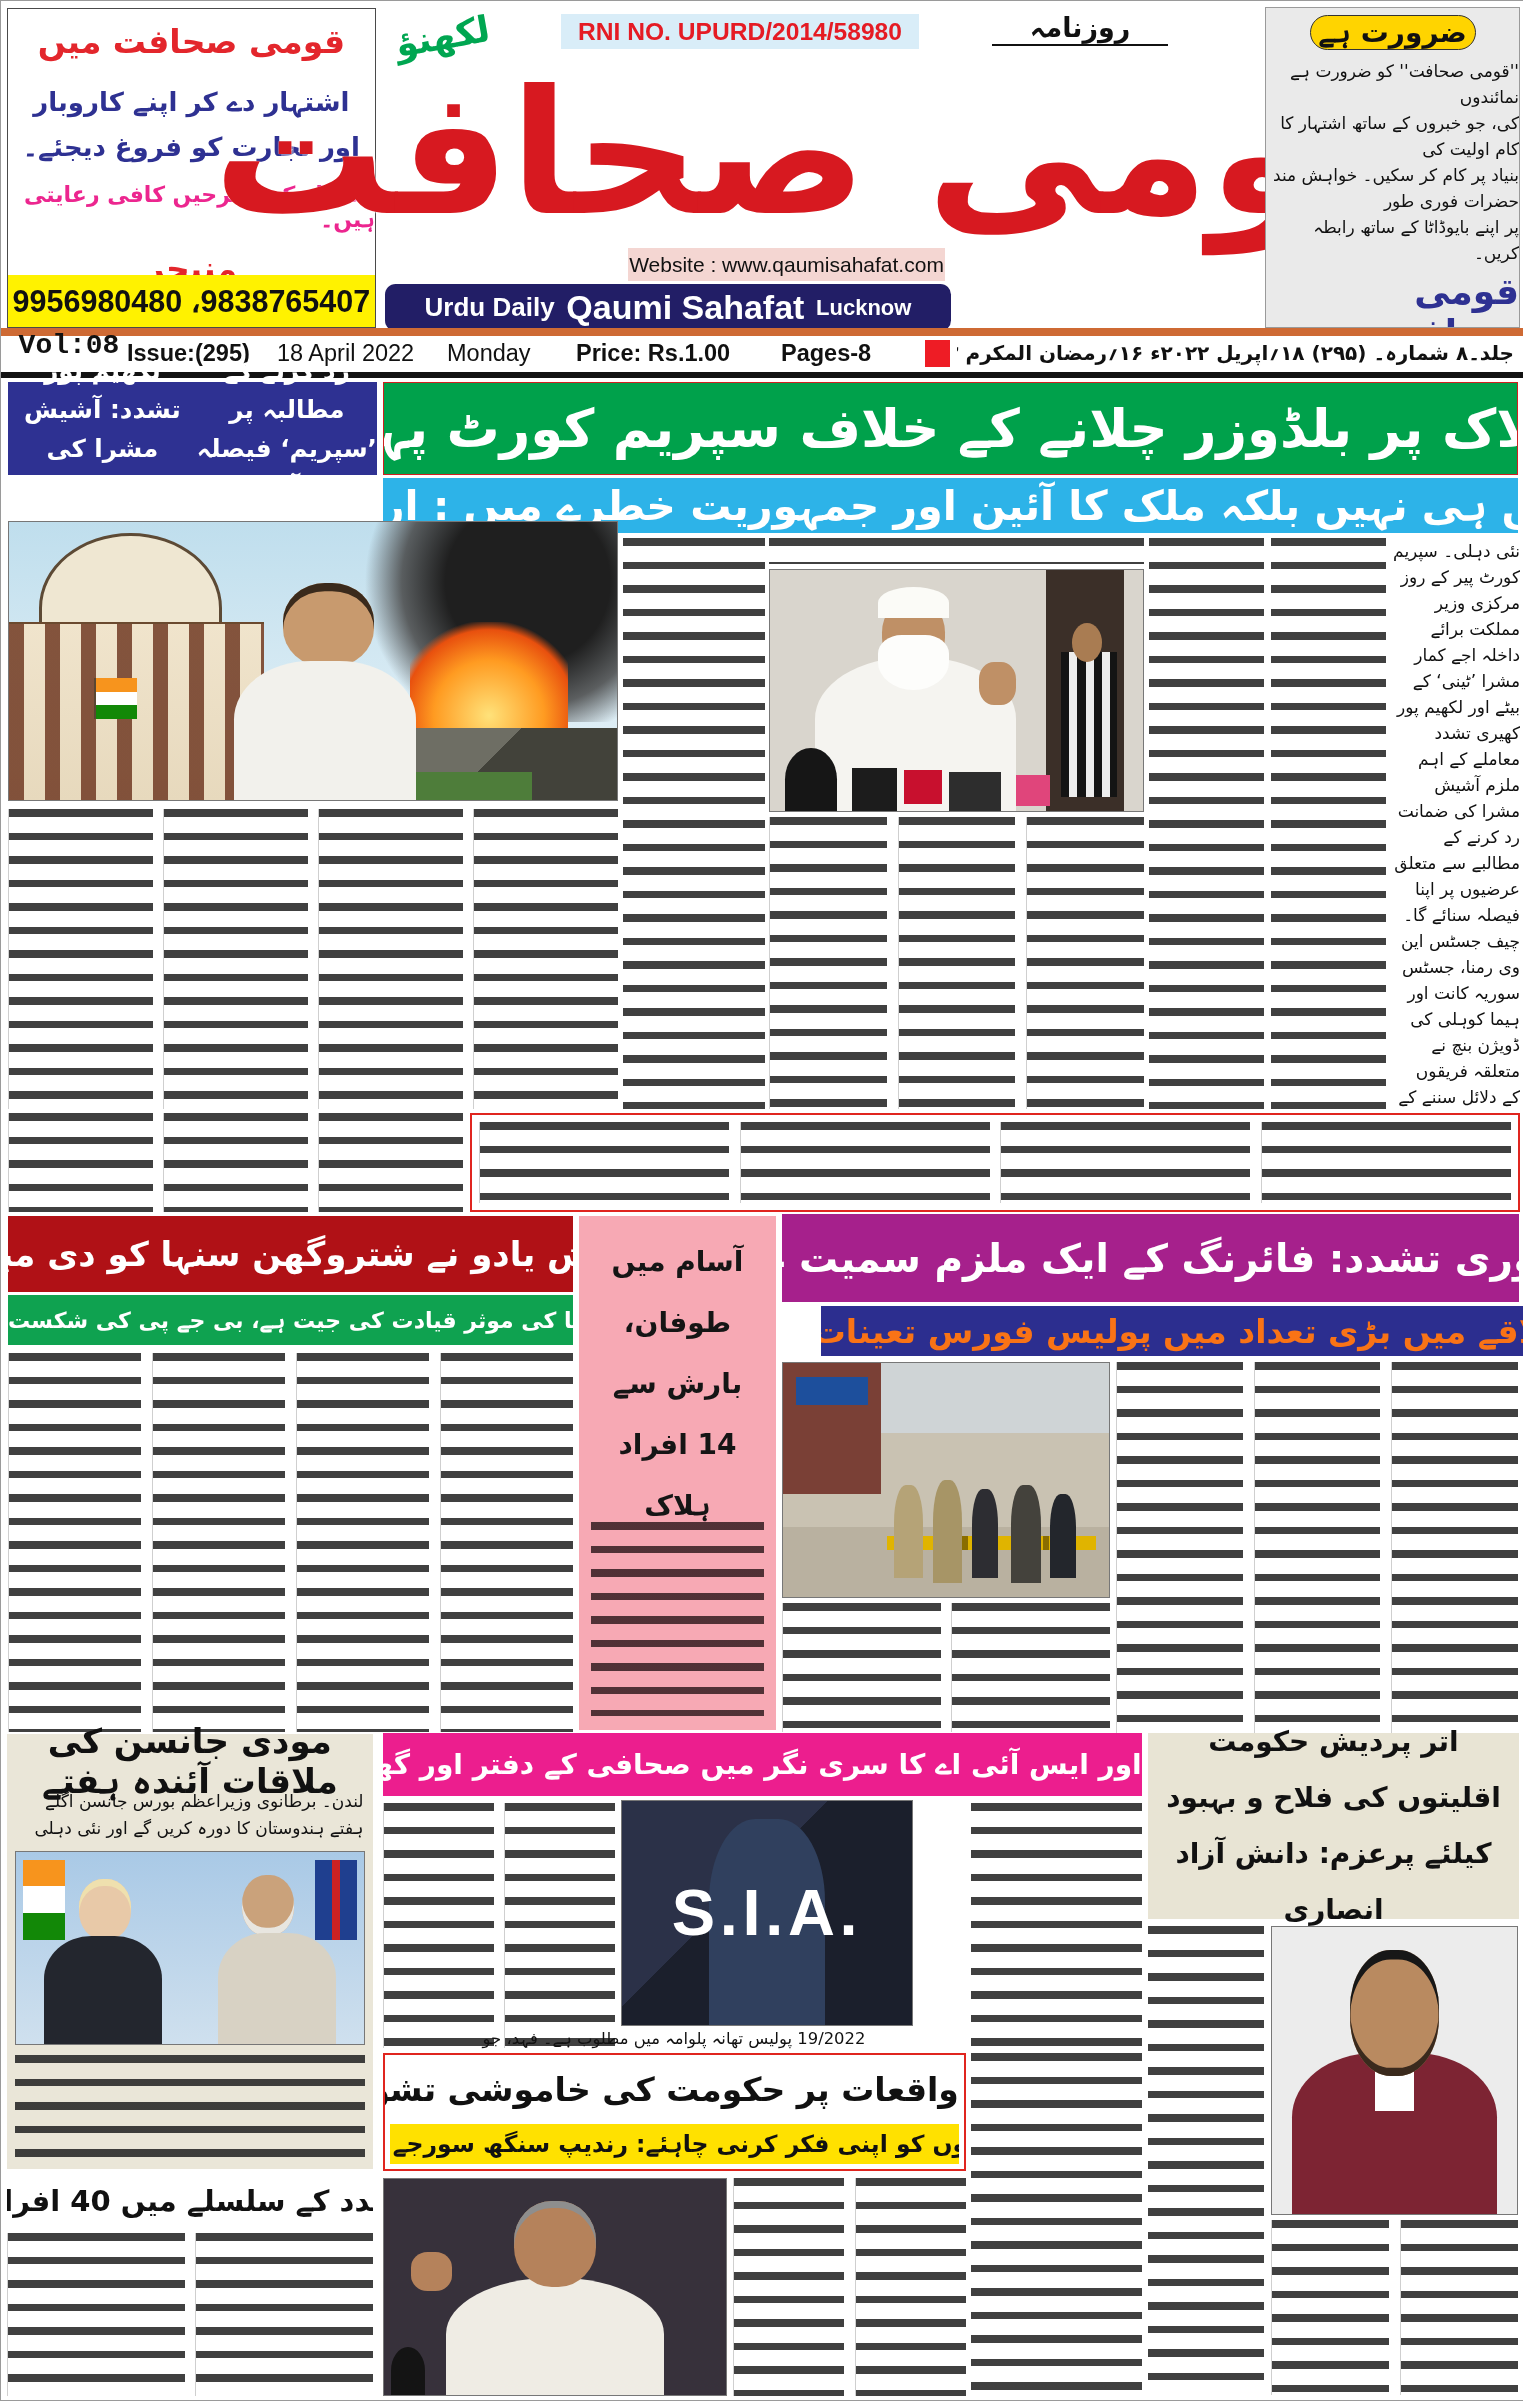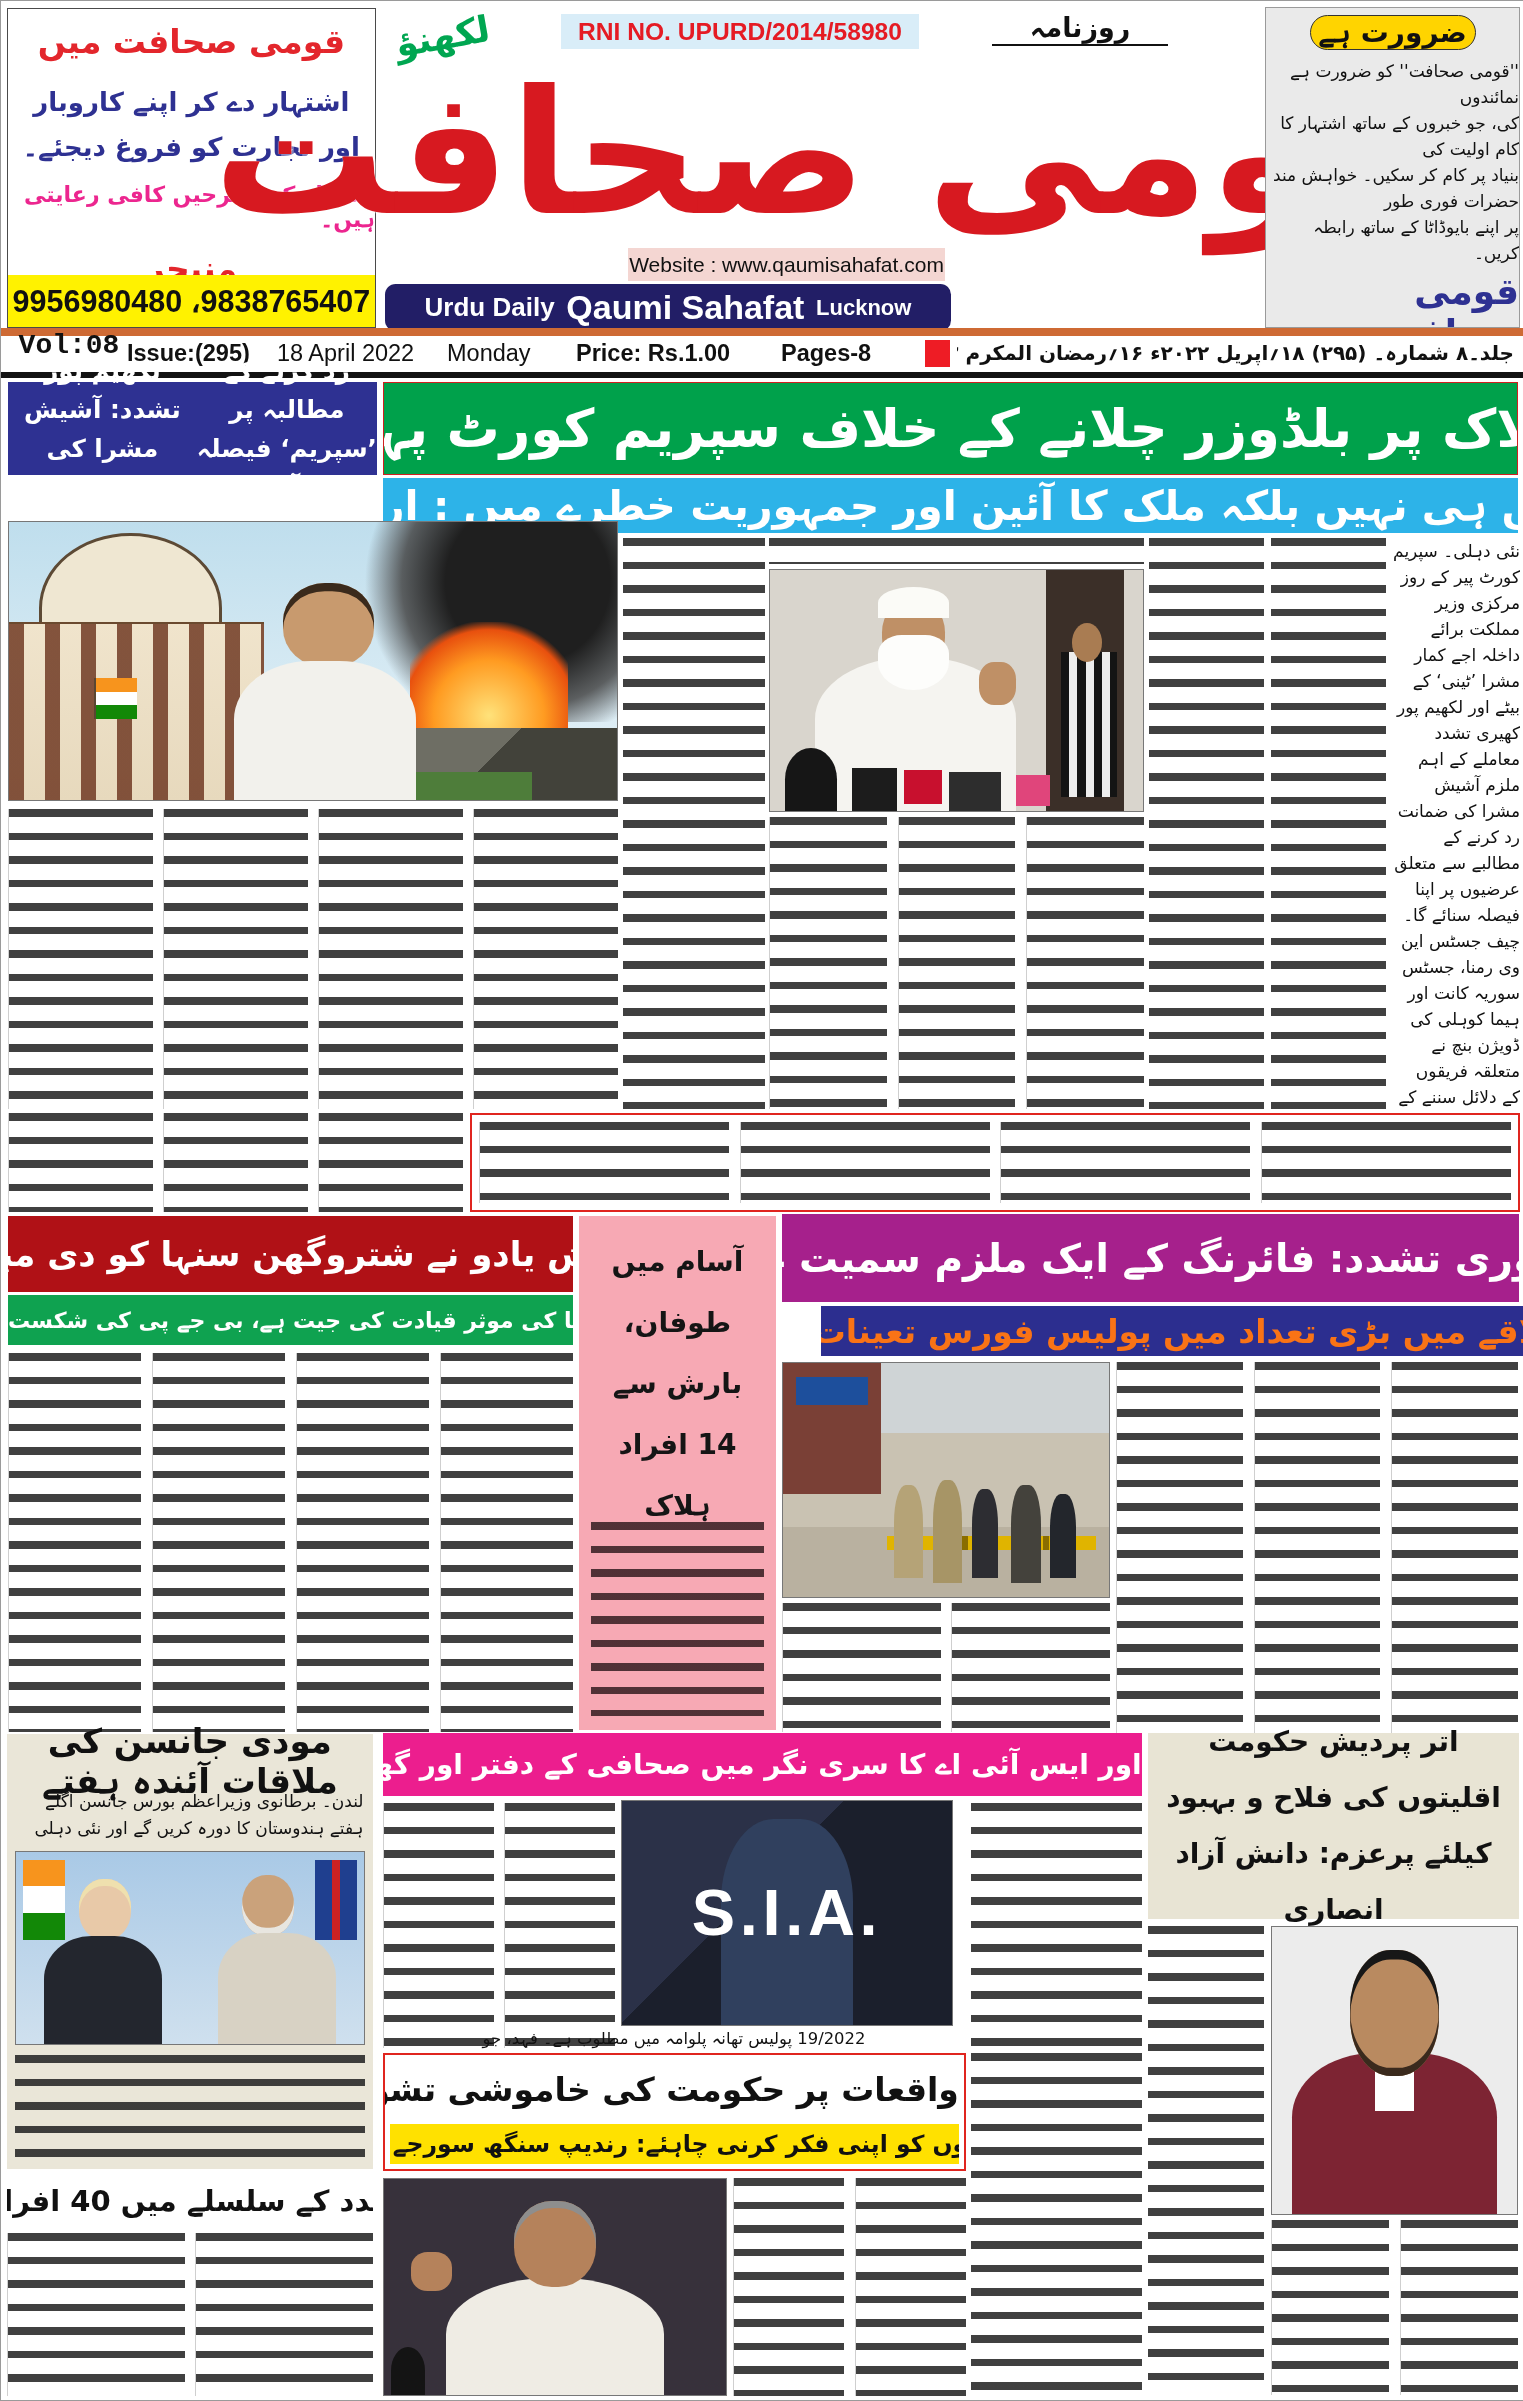--- a/index.html
+++ b/index.html
@@ -198,21 +198,21 @@
   <div class="abs cols" style="left:5.9px;top:2232px;width:366px;height:163px;">
     <div></div>
       <div></div>
   </div>
 
   <div class="abs ctr rtl b" style="left:382px;top:1732px;width:759px;height:63px;background:#ec1e8e;color:#fff;font-size:28px;white-space:nowrap;overflow:hidden;">این آئی اے اور ایس آئی اے کا سری نگر میں صحافی کے دفتر اور گھر پر چھاپہ</div>
   <div class="abs cols" style="left:382px;top:1802px;width:232px;height:245px;">
     <div></div>
       <div></div>
   </div>
-  <div class="ph" style="left:620px;top:1799px;width:332px;height:226px;background:linear-gradient(135deg,#2b3148 0 40%,#1b1f2c 40% 100%);padding-left:10px;">
+  <div class="ph" style="left:620px;top:1799px;width:292px;height:226px;background:linear-gradient(135deg,#2b3148 0 40%,#1b1f2c 40% 100%);padding-left:10px;">
     <div class="pp" style="left:30%;top:8%;width:40%;height:92%;background:#30405e;border-radius:40% 40% 0 0;"></div>
     <div class="ctr b latin" style="position:absolute;left:0;top:30%;width:100%;height:40%;color:#fff;font-size:65px;letter-spacing:4.7px;">S.I.A.</div>
   </div>
   <div class="abs sim" style="left:970px;top:1802px;width:171px;height:245px;"></div>
   <div class="abs rtl" style="left:382px;top:2028px;width:582px;height:21px;font-size:16.4px;text-align:center;">19/2022 پولیس تھانہ پلوامہ میں مطلوب ہے۔ فہد، جو</div>
 
   <div class="abs" style="left:382px;top:2052px;width:583px;height:118px;border:2.3px solid #e0251f;background:#fff;">
     <div class="ctr rtl b" style="height:69px;font-size:33px;white-space:nowrap;overflow:hidden;">پرتشدد واقعات پر حکومت کی خاموشی تشویشناک</div>
     <div class="ctr rtl b" style="height:40px;margin:0 4.7px;background:#ffe100;font-size:23.5px;white-space:nowrap;overflow:hidden;">لوگوں کو اپنی فکر کرنی چاہئے: رندیپ سنگھ سورجے والا</div>
   </div>

